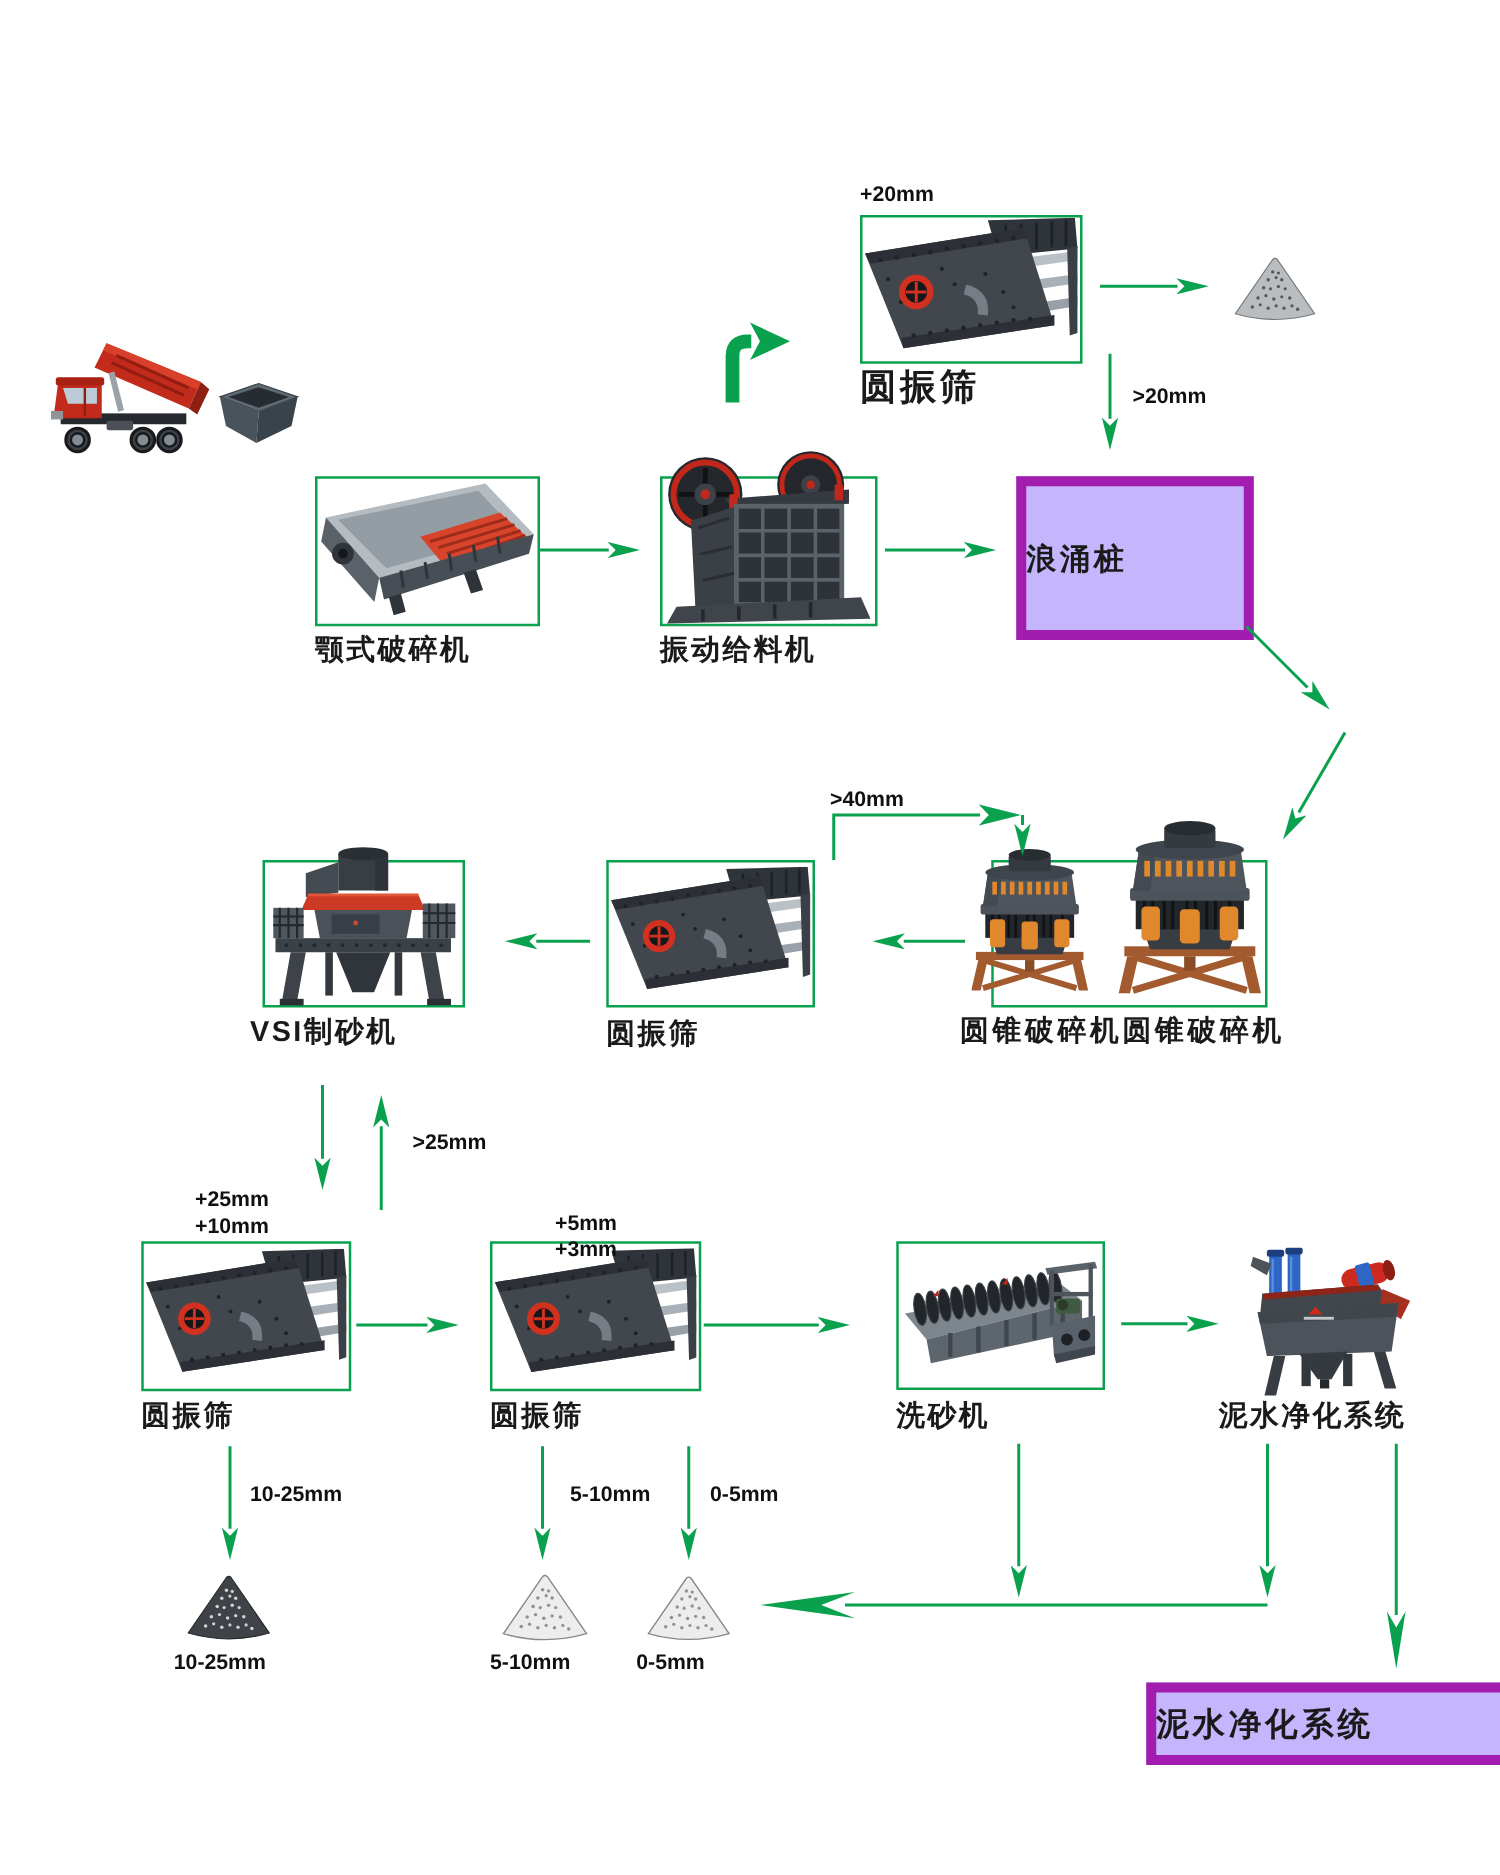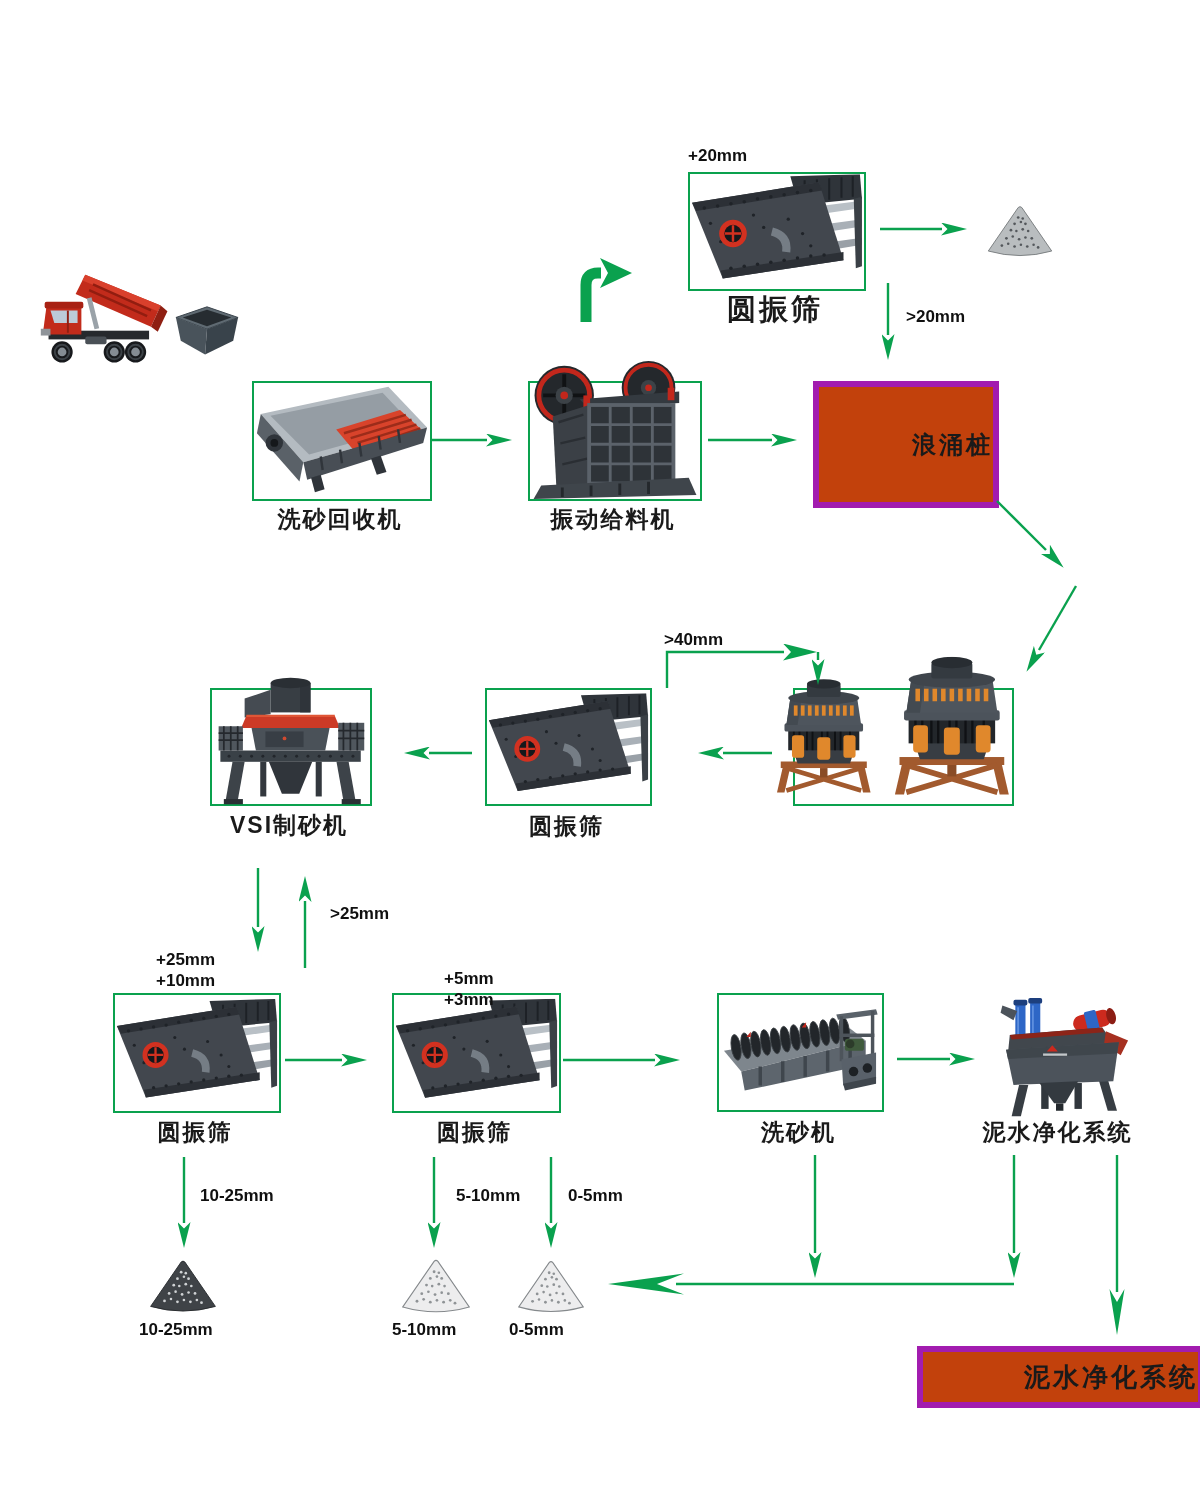--- a/index.html
+++ b/index.html
@@ -2,28 +2,28 @@
 <html><head>
 <meta charset="utf-8">
 <style>
   html,body{margin:0;padding:0;background:#ffffff;}
   .canvas{position:relative;width:1200px;height:1500px;background:#fff;
     font-family:"Liberation Sans","DejaVu Sans",sans-serif;overflow:hidden;}
   .node{position:absolute;z-index:1;}
   .node svg{display:block;width:100%;height:100%;overflow:visible;}
   .gbox{position:absolute;border:2px solid #0aa14e;background:transparent;z-index:1;}
   .overlay{position:absolute;left:0;top:0;z-index:3;pointer-events:none;}
-  .mlabel{position:absolute;z-index:4;font-weight:700;color:#1a1a1a;text-align:center;
+  .mlabel{position:absolute;z-index:4;font-weight:700;color:#1a1a1a;text-align:left;
     letter-spacing:2px;font-size:23px;white-space:nowrap;}
   .big{font-size:29px;letter-spacing:3px;}
   .slabel{position:absolute;z-index:4;font-weight:600;color:#101010;font-size:17px;
     white-space:nowrap;line-height:21px;}
   .ctr{text-align:left;}
-  .boxtext{position:absolute;z-index:2;display:flex;align-items:center;justify-content:flex-end;
-    font-weight:700;color:#1a1a1a;border:6px solid #a21caf;background:#c2410c;}
+  .boxtext{position:absolute;z-index:2;display:flex;align-items:center;justify-content:flex-start;
+    font-weight:700;color:#1a1a1a;border:8px solid #a21caf;background:#c4b5fd;}
   .hiddefs{position:absolute;width:0;height:0;overflow:hidden;}
 </style>
 </head>
 <body>
 
 <div class="canvas">
 
   <svg class="hiddefs" aria-hidden="true">
     <defs>
 
@@ -450,24 +450,25 @@
     </g>
     <g fill="#0aa14e" stroke="none">
       <polygon points="608,1284 684,1273.5 657,1284 684,1294.5"></polygon>
       <polygon points="1117,1335 1109.5,1289 1117,1302 1124.5,1289"></polygon>
       <polygon points="600,258 632,273 600,288 608,273"></polygon>
     </g>
     <path d="M586,322 V285 Q586,273 598,273 H601" stroke="#0aa14e" stroke-width="11" fill="none"></path>
   </svg>
 
   <div class="mlabel big" style="left:688px;top:290px;width:174px">圆振筛</div>
-  <div class="mlabel" style="left:252px;top:504px;width:176px">洗砂回收机</div>
+  <div class="mlabel" style="left:252px;top:504px;width:176px">颚式破碎机</div>
   <div class="mlabel" style="left:528px;top:504px;width:170px">振动给料机</div>
   <div class="mlabel" style="left:200px;top:810px;width:178px">VSI制砂机</div>
   <div class="mlabel" style="left:485px;top:811px;width:163px">圆振筛</div>
+  <div class="mlabel" style="left:768px;top:809px;width:280px;letter-spacing:3px">圆锥破碎机圆锥破碎机</div>
   <div class="mlabel" style="left:113px;top:1117px;width:164px">圆振筛</div>
   <div class="mlabel" style="left:392px;top:1117px;width:165px">圆振筛</div>
   <div class="mlabel" style="left:717px;top:1117px;width:163px">洗砂机</div>
   <div class="mlabel" style="left:975px;top:1117px;width:165px">泥水净化系统</div>
 
   <div class="slabel ctr" style="left:688px;top:145px;width:174px">+20mm</div>
   <div class="slabel" style="left:906px;top:306px">&gt;20mm</div>
   <div class="slabel ctr" style="left:664px;top:629px;width:130px">&gt;40mm</div>
   <div class="slabel" style="left:330px;top:903px">&gt;25mm</div>
   <div class="slabel" style="left:156px;top:949px">

